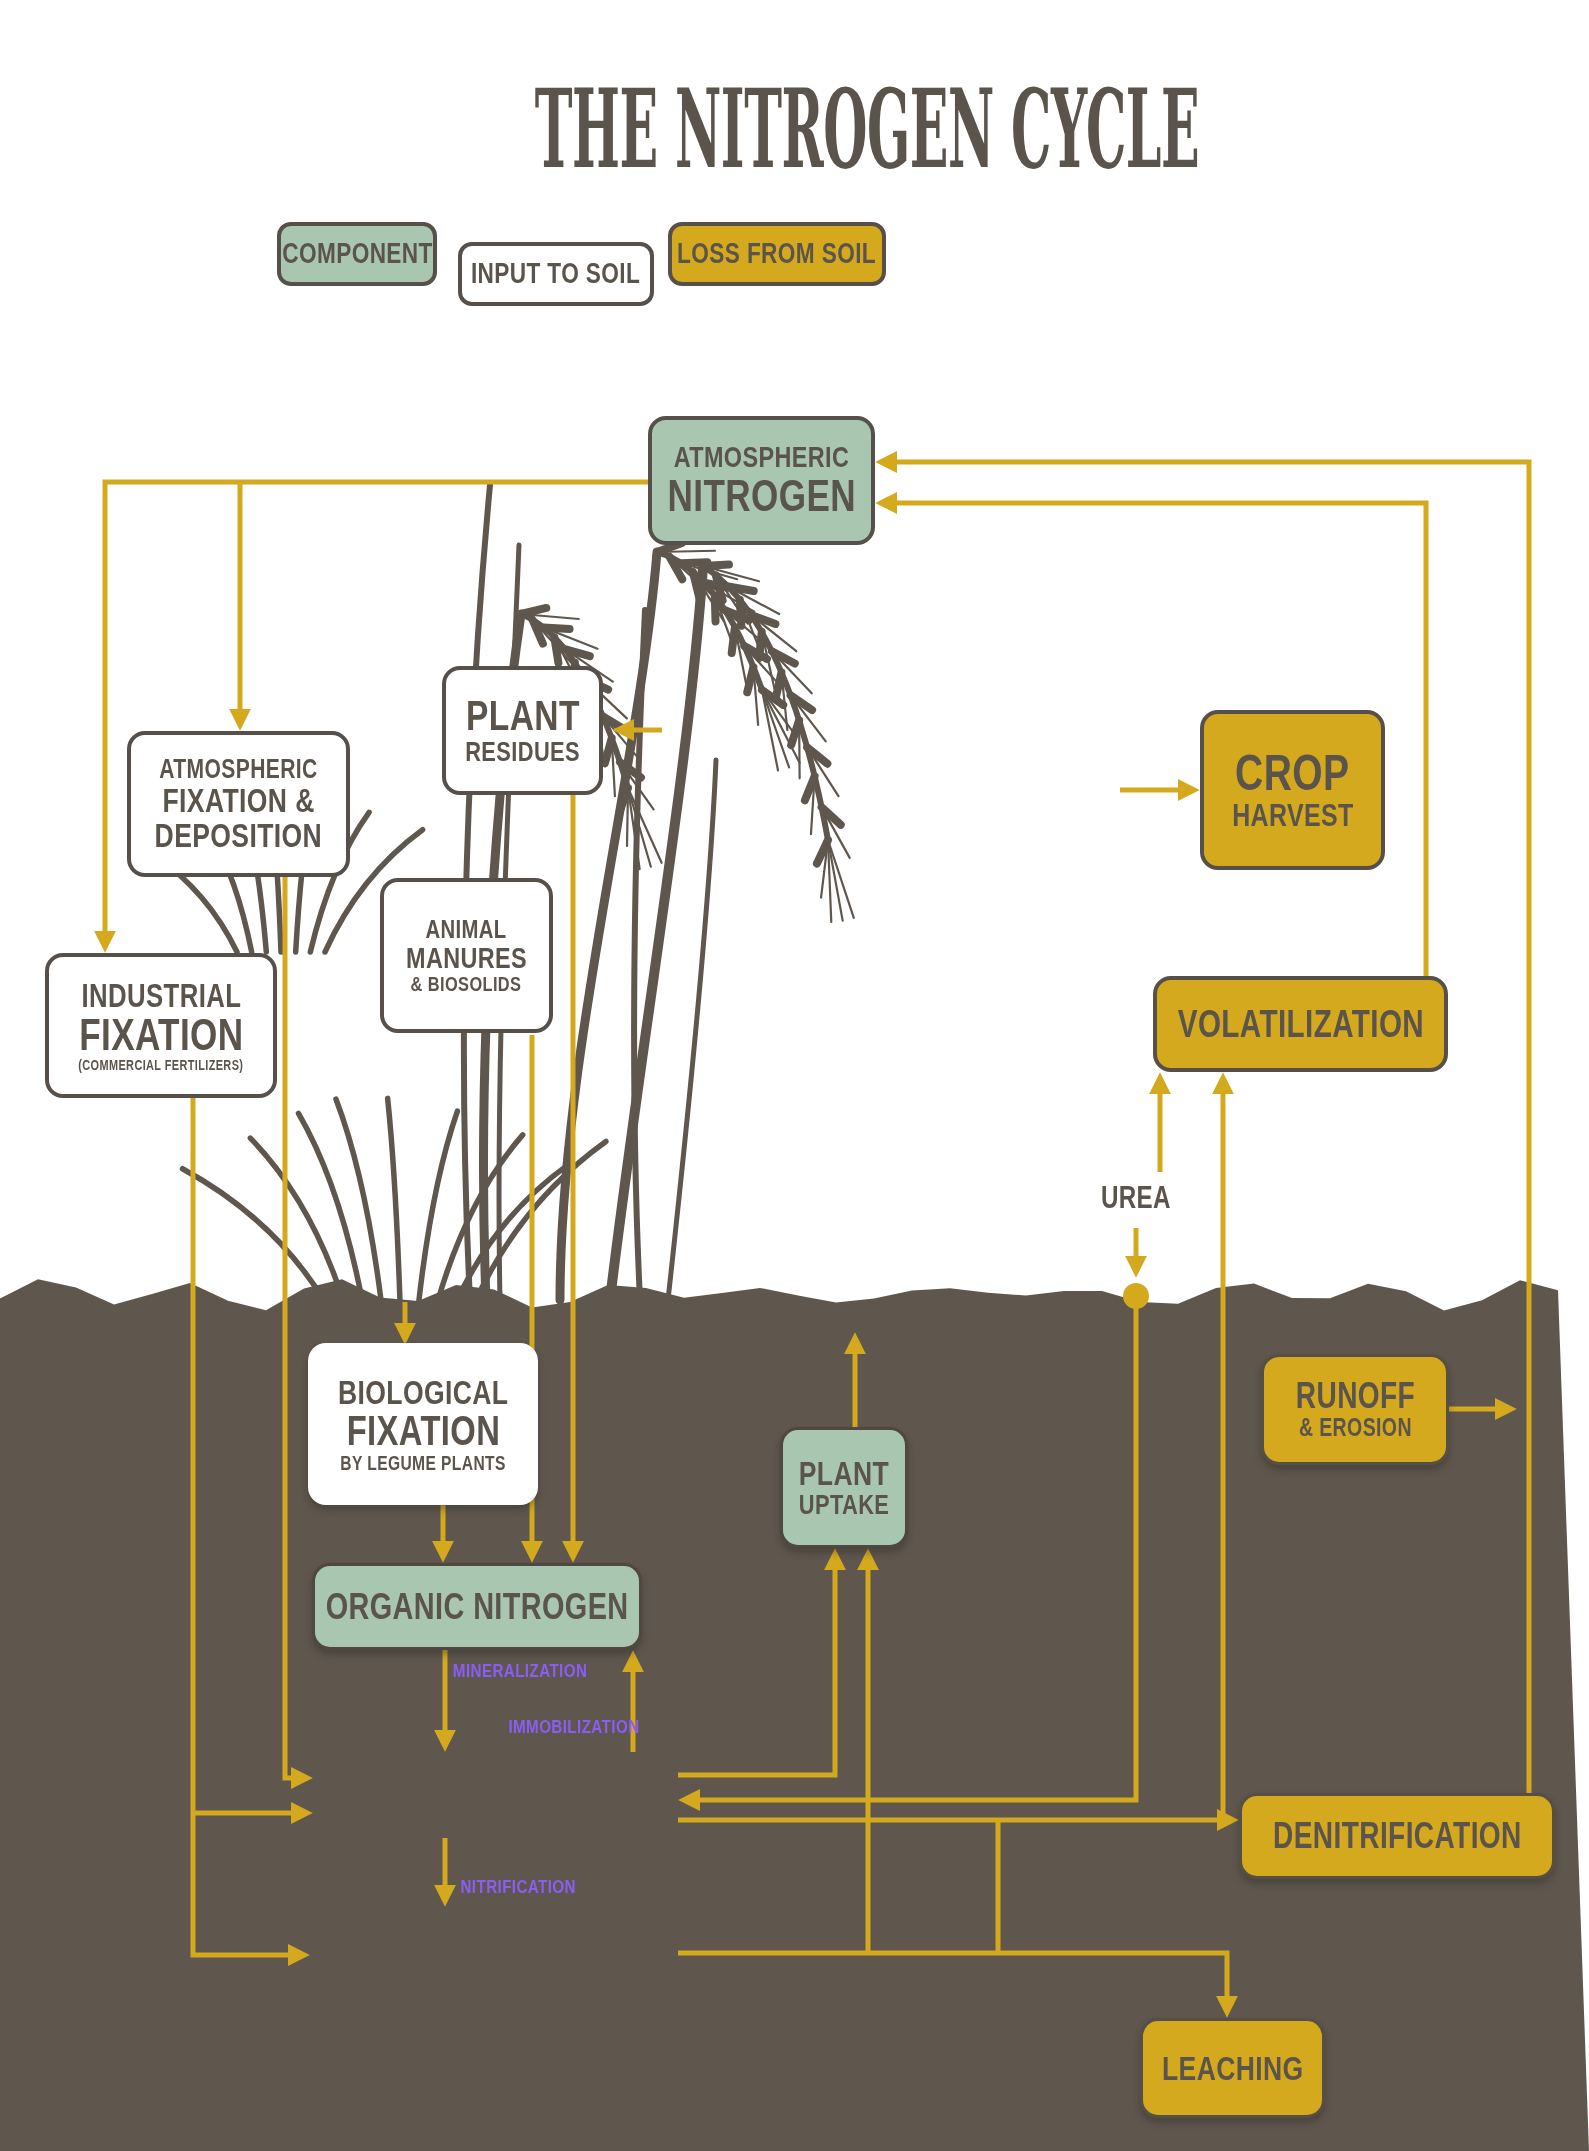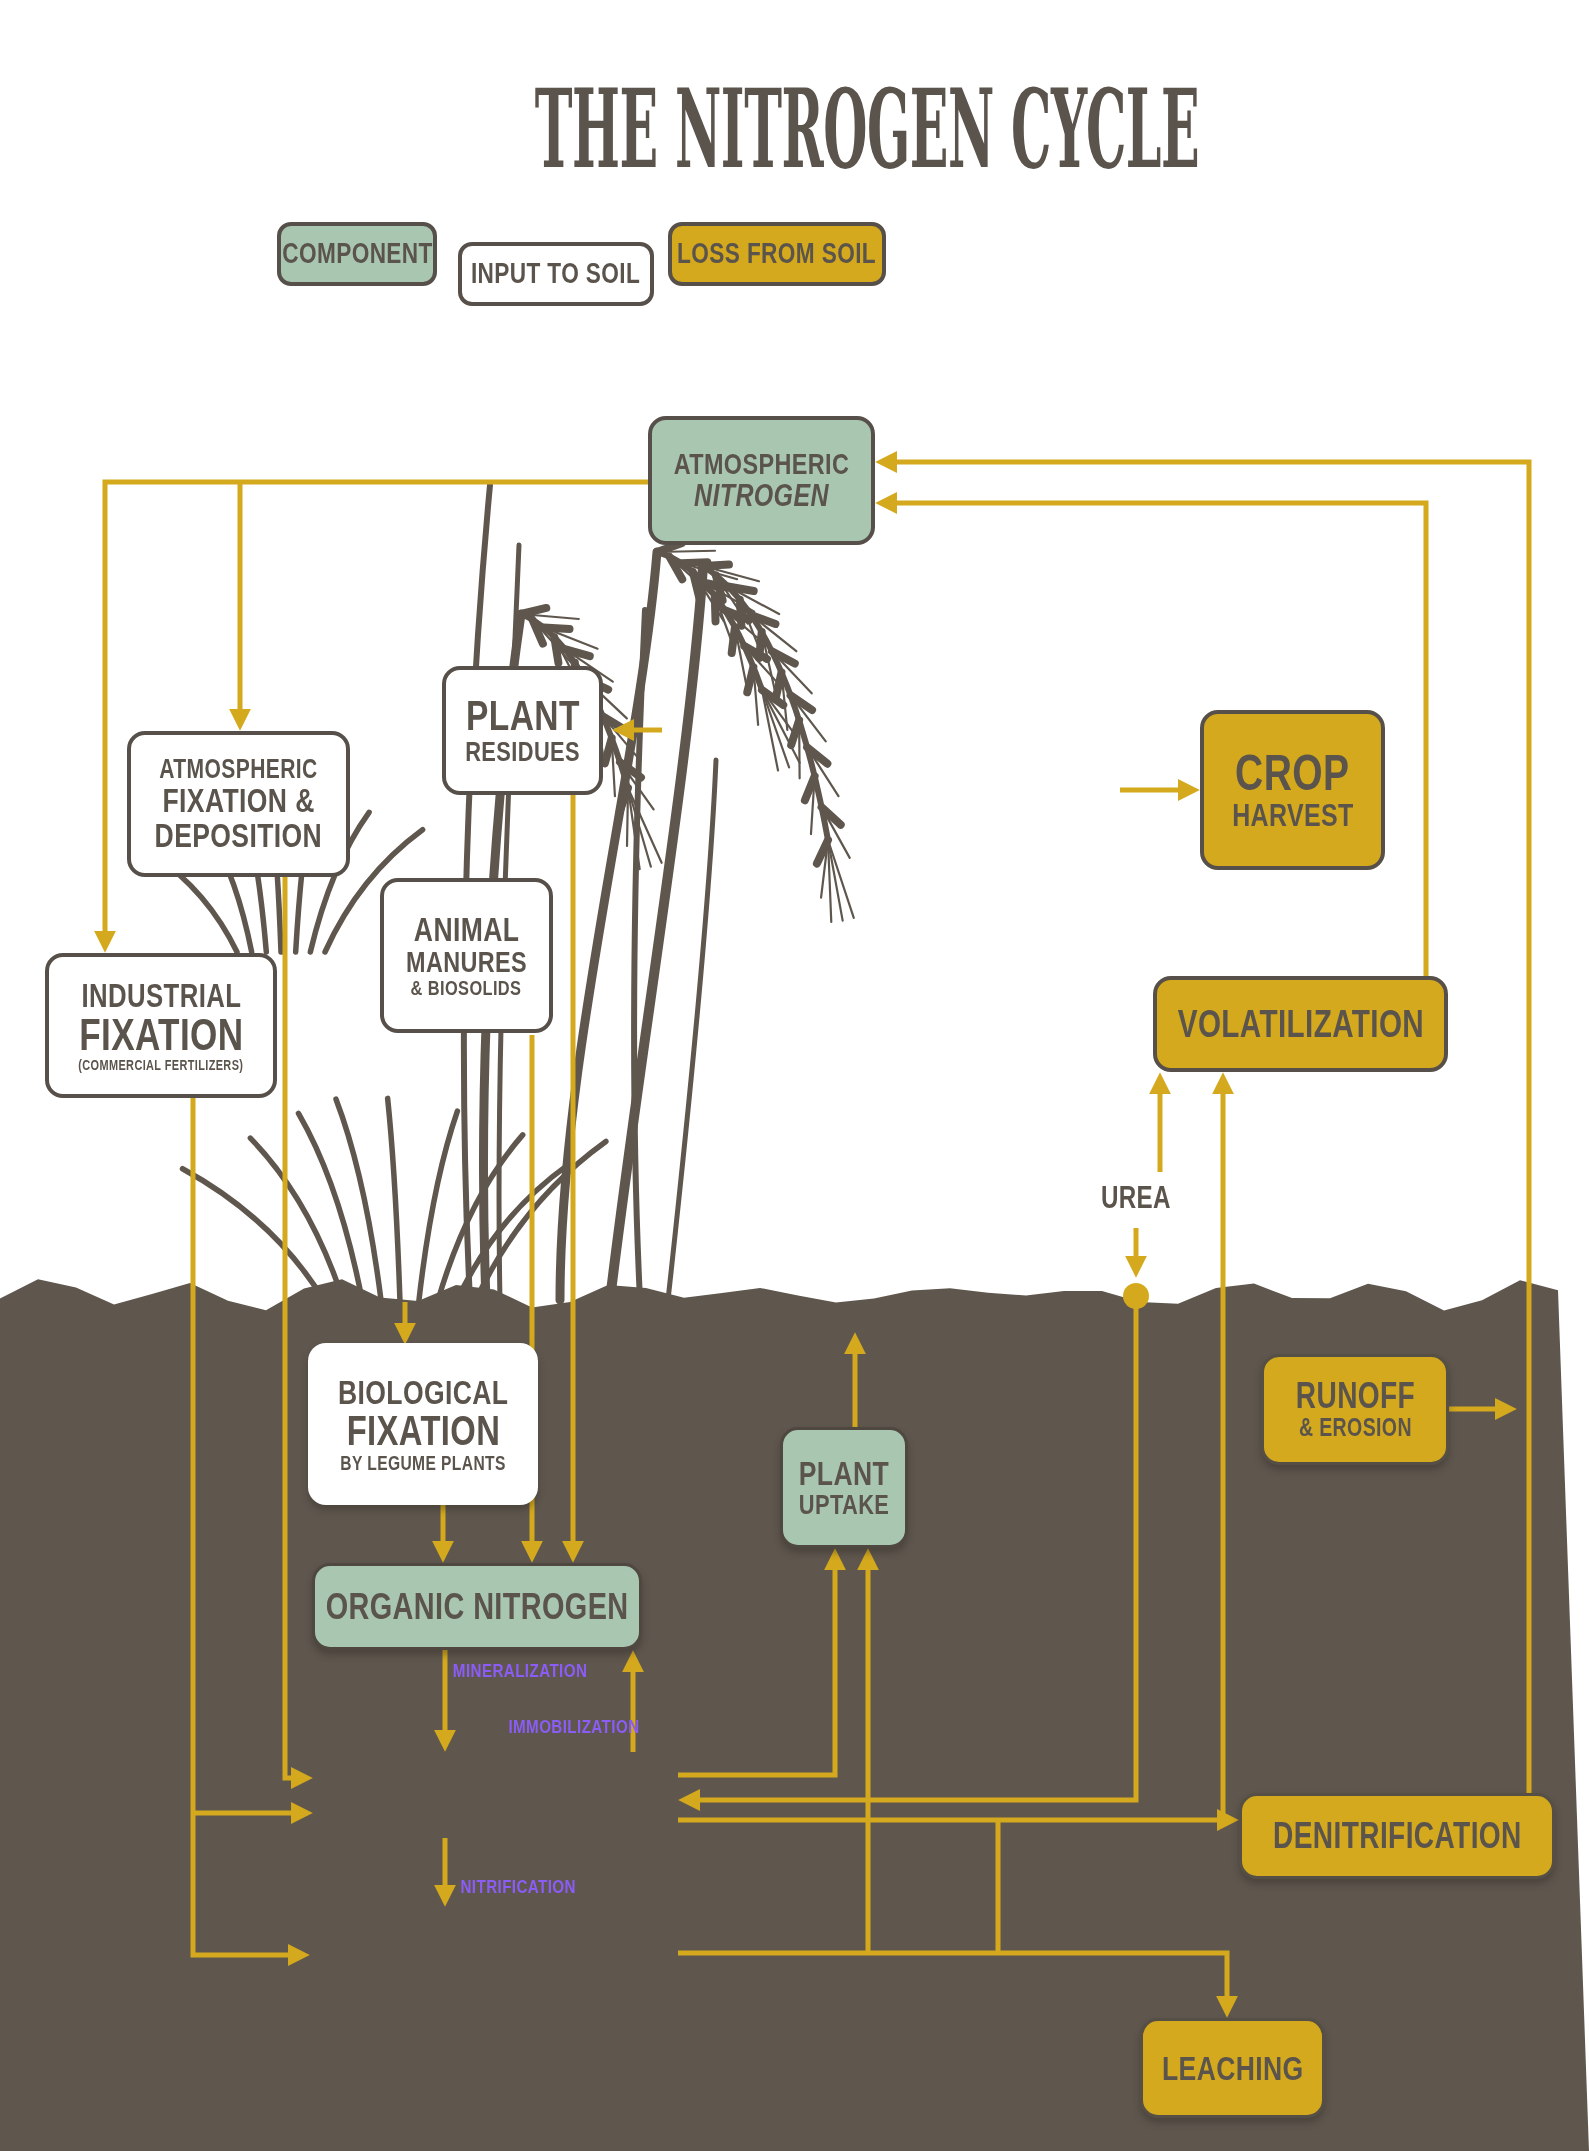--- a/index.html
+++ b/index.html
@@ -196,21 +196,21 @@
   </div>
   <div class="box b-white" style="left:458px;top:222px;width:196px;height:64px;border-radius:14px;margin-top:20px;">
     <div class="bl" style="font-size:29px;"><span class="cx">INPUT TO SOIL</span></div>
   </div>
   <div class="box b-gold" style="left:668px;top:222px;width:218px;height:64px;border-radius:14px;">
     <div class="bl" style="font-size:29px;"><span class="cx">LOSS FROM SOIL</span></div>
   </div>
 
   <div class="box b-green" style="left:648px;top:416px;width:227px;height:129px;">
     <div class="bl" style="font-size:30px;"><span class="cx">ATMOSPHERIC</span></div>
-    <div class="bl" style="font-size:32px;font-style:italic;"><span class="cx">NITROGEN</span></div>
+    <div class="bl" style="font-size:45px;"><span class="cx">NITROGEN</span></div>
   </div>
 
   <div class="box b-white" style="left:442px;top:666px;width:161px;height:129px;">
     <div class="bl" style="font-size:43px;"><span class="cx">PLANT</span></div>
     <div class="bl" style="font-size:28px;"><span class="cx">RESIDUES</span></div>
   </div>
 
   <div class="box b-gold" style="left:1200px;top:710px;width:185px;height:160px;">
     <div class="bl" style="font-size:50px;"><span class="cx">CROP</span></div>
     <div class="bl" style="font-size:32px;"><span class="cx">HARVEST</span></div>
@@ -222,21 +222,21 @@
     <div class="bl" style="font-size:34px;"><span class="cx">DEPOSITION</span></div>
   </div>
 
   <div class="box b-white" style="left:45px;top:953px;width:232px;height:145px;">
     <div class="bl" style="font-size:33px;"><span class="cx">INDUSTRIAL</span></div>
     <div class="bl" style="font-size:45px;"><span class="cx">FIXATION</span></div>
     <div class="bl" style="font-size:14px;"><span class="cx">(COMMERCIAL FERTILIZERS)</span></div>
   </div>
 
   <div class="box b-white" style="left:380px;top:878px;width:173px;height:155px;">
-    <div class="bl" style="font-size:34px;"><span class="cx">ANIMAL</span></div>
+    <div class="bl" style="font-size:26px;"><span class="cx">ANIMAL</span></div>
     <div class="bl" style="font-size:30px;"><span class="cx">MANURES</span></div>
     <div class="bl" style="font-size:21px;"><span class="cx">&amp; BIOSOLIDS</span></div>
   </div>
 
   <div class="box b-gold" style="left:1153px;top:976px;width:295px;height:96px;">
     <div class="bl" style="font-size:38px;"><span class="cx">VOLATILIZATION</span></div>
   </div>
 
   <div class="urealabel" style="left:1066px;top:1180px;width:140px;">
     <span class="cx">UREA</span>

